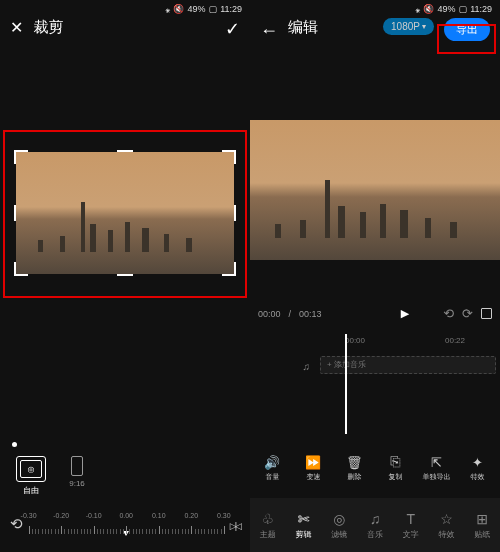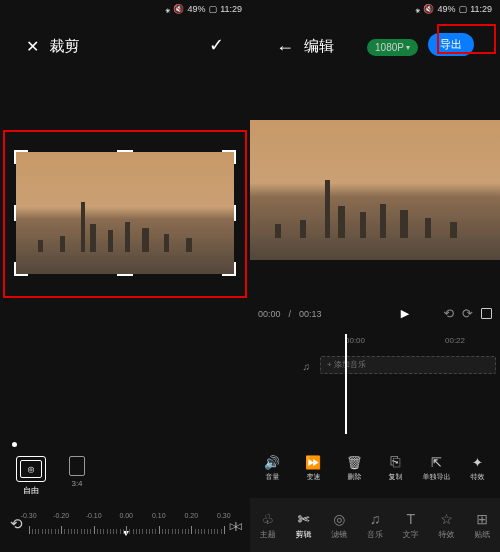--- a/index.html
+++ b/index.html
@@ -1,26 +1,26 @@
 <!DOCTYPE html>
 <html><head>
 <meta charset="utf-8">
 <style>
 * { margin: 0; padding: 0; box-sizing: border-box; }
 body { background: #0a0a0a; font-family: sans-serif; color: #ccc; width: 500px; height: 552px; overflow: hidden; }
 .container { display: flex; width: 500px; height: 552px; }
 .panel { width: 250px; height: 552px; background: #111; position: relative; overflow: hidden; }
 .statusbar { display: flex; justify-content: flex-end; align-items: center; height: 18px; padding: 0 8px; font-size: 9px; color: #ddd; gap: 3px; }
-.topbar { display: flex; align-items: flex-end; height: 38px; padding: 0 26px; gap: 10px; }
+.topbar { display: flex; align-items: flex-start; height: 38px; padding: 0 10px; gap: 10px; }
 .topbar .spacer { flex: 1; }
 .title { font-size: 15px; color: #fff; }
 .x-icon::before { content: "✕"; font-size: 16px; color: #fff; }
 .check-icon::before { content: "✓"; font-size: 18px; color: #fff; }
 .back-icon::before { content: "←"; font-size: 18px; color: #fff; }
-.pill { background: #15803d; color: #ccc; padding: 3px 8px; border-radius: 10px; font-size: 10px; display: flex; align-items: center; gap: 2px; }
+.pill { background: #0369a1; color: #ccc; padding: 3px 8px; border-radius: 10px; font-size: 10px; display: flex; align-items: center; gap: 2px; }
 .pill::after { content: "▾"; font-size: 8px; }
 .export-btn { background: #0a7cff; color: #fff; padding: 4px 12px; border-radius: 12px; font-size: 11px; }
 .red-box { border: 2px solid #e10000; position: absolute; }
 .left-red { top: 130px; left: 3px; width: 244px; height: 168px; }
 .right-red { top: 24px; right: 4px; width: 59px; height: 30px; }
 .crop-area { position: absolute; top: 152px; left: 16px; width: 218px; height: 122px; background: linear-gradient(180deg,#c89968 0%,#caa074 45%,#8a6c50 55%,#53473b 100%); }
 .corner { position: absolute; width: 14px; height: 14px; border: 2px solid #fff; }
 .corner.tl { top: -2px; left: -2px; border-right: none; border-bottom: none; }
 .corner.tr { top: -2px; right: -2px; border-left: none; border-bottom: none; }
 .corner.bl { bottom: -2px; left: -2px; border-right: none; border-top: none; }
@@ -125,23 +125,23 @@
 
     <div class="dot"></div>
 
     <div class="ratios">
       <div class="ratio active">
         <div class="ratio-outer">
             <div class="ratio-box">◎</div>
           </div>
         <span>自由</span>
       </div>
-      <div class="ratio r34">
+      <div class="ratio r916">
         <div class="ratio-box"></div>
-        <span>3:4</span>
+        <span>9:16</span>
       </div>
     </div>
 
     <div class="ruler-row">
       <span class="rotate-icon"></span>
       <div class="ruler">
         <div class="ruler-pointer"></div>
       <div class="tick major" style="left: 0%;"></div>
           <div class="tick-label" style="left: 0%;">-0.30</div>
           <div class="tick" style="left: 1.66667%;"></div>

